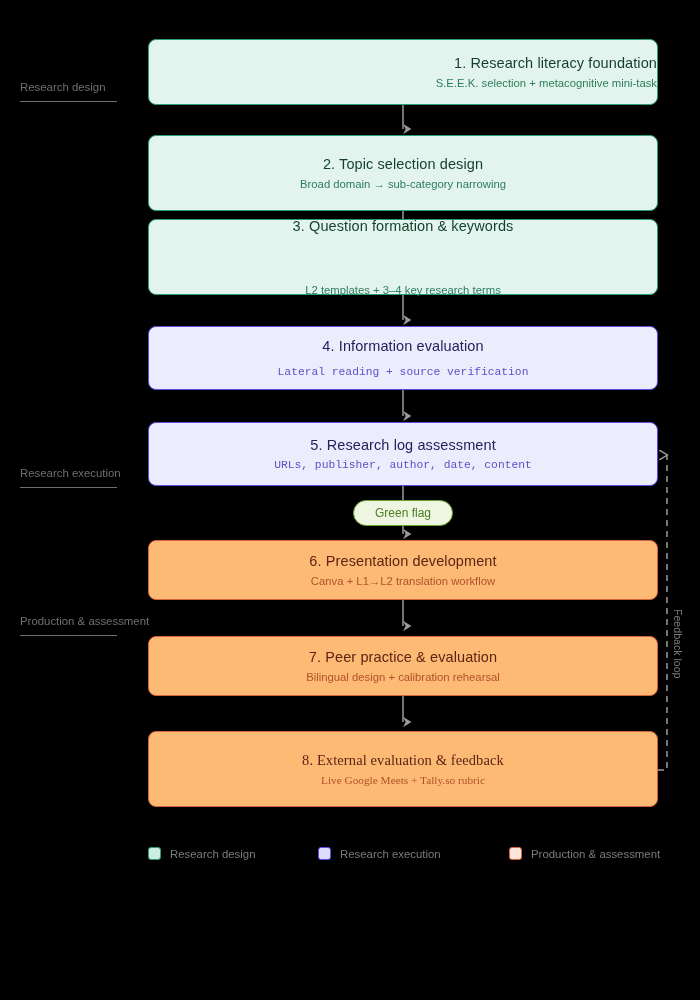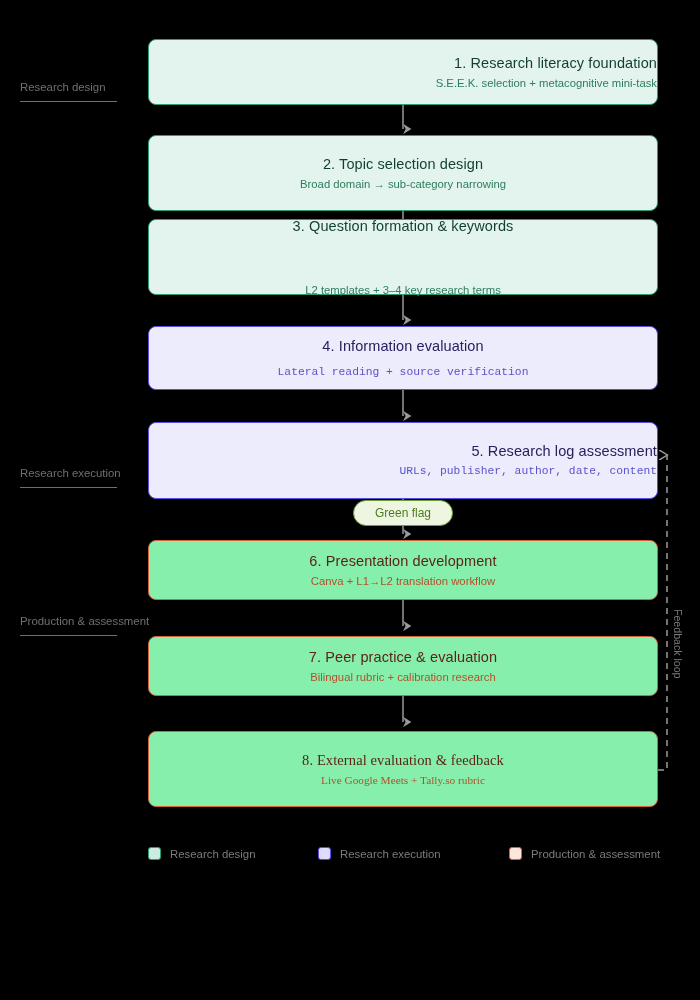--- a/index.html
+++ b/index.html
@@ -49,21 +49,21 @@
   }
 
   .g-node { background: #e2f4ed; border-color: #2e9b78; }
   .g-node .n-title { color: #123f2c; }
   .g-node .n-sub   { color: #2d7d5c; }
 
   .p-node { background: #ececfd; border-color: #5b4de4; }
   .p-node .n-title { color: #26215c; }
   .p-node .n-sub   { color: #5b53c7; font-family: Liberation Mono, monospace; }
 
-  .r-node { background: #86efac; border-color: #d4623b; }
+  .r-node { background: #fdba74; border-color: #d4623b; }
   .r-node .n-title { color: #5c2414; }
   .r-node .n-sub   { color: #b2512c; }
 
   
   .pill {
     position: absolute;
     box-sizing: border-box;
     background: #eef6e2;
     border: 1.5px solid #6ba22f;
     border-radius: 14px;
@@ -179,33 +179,33 @@
 <div class="node g-node" style="top:219px; height:76px;gap:44px;">
   <div class="n-title">3. Question formation &amp; keywords</div>
   <div class="n-sub">L2 templates + 3–4 key research terms</div>
 </div>
 
 <div class="node p-node" style="top:326px; height:64px;gap:6px;">
   <div class="n-title">4. Information evaluation</div>
   <div class="n-sub">Lateral reading + source verification</div>
 </div>
 
-<div class="node p-node" style="top:422px; height:77px;align-items:flex-end;">
+<div class="node p-node" style="top:422px; height:64px;">
   <div class="n-title">5. Research log assessment</div>
   <div class="n-sub">URLs, publisher, author, date, content</div>
 </div>
 
 <div class="node r-node" style="top:540px; height:60px;">
   <div class="n-title">6. Presentation development</div>
   <div class="n-sub">Canva + L1→L2 translation workflow</div>
 </div>
 
 <div class="node r-node" style="top:636px; height:60px;">
   <div class="n-title">7. Peer practice &amp; evaluation</div>
-  <div class="n-sub">Bilingual rubric + calibration research</div>
+  <div class="n-sub">Bilingual design + calibration rehearsal</div>
 </div>
 
 <div class="node r-node" style="top:731px; height:76px;font-family:Liberation Serif, serif;">
   <div class="n-title">8. External evaluation &amp; feedback</div>
   <div class="n-sub">Live Google Meets + Tally.so rubric</div>
 </div>
 
 <div class="pill" style="left:353px; top:500px; width:100px; height:26px;">
   <span>Green flag</span>
 </div>

